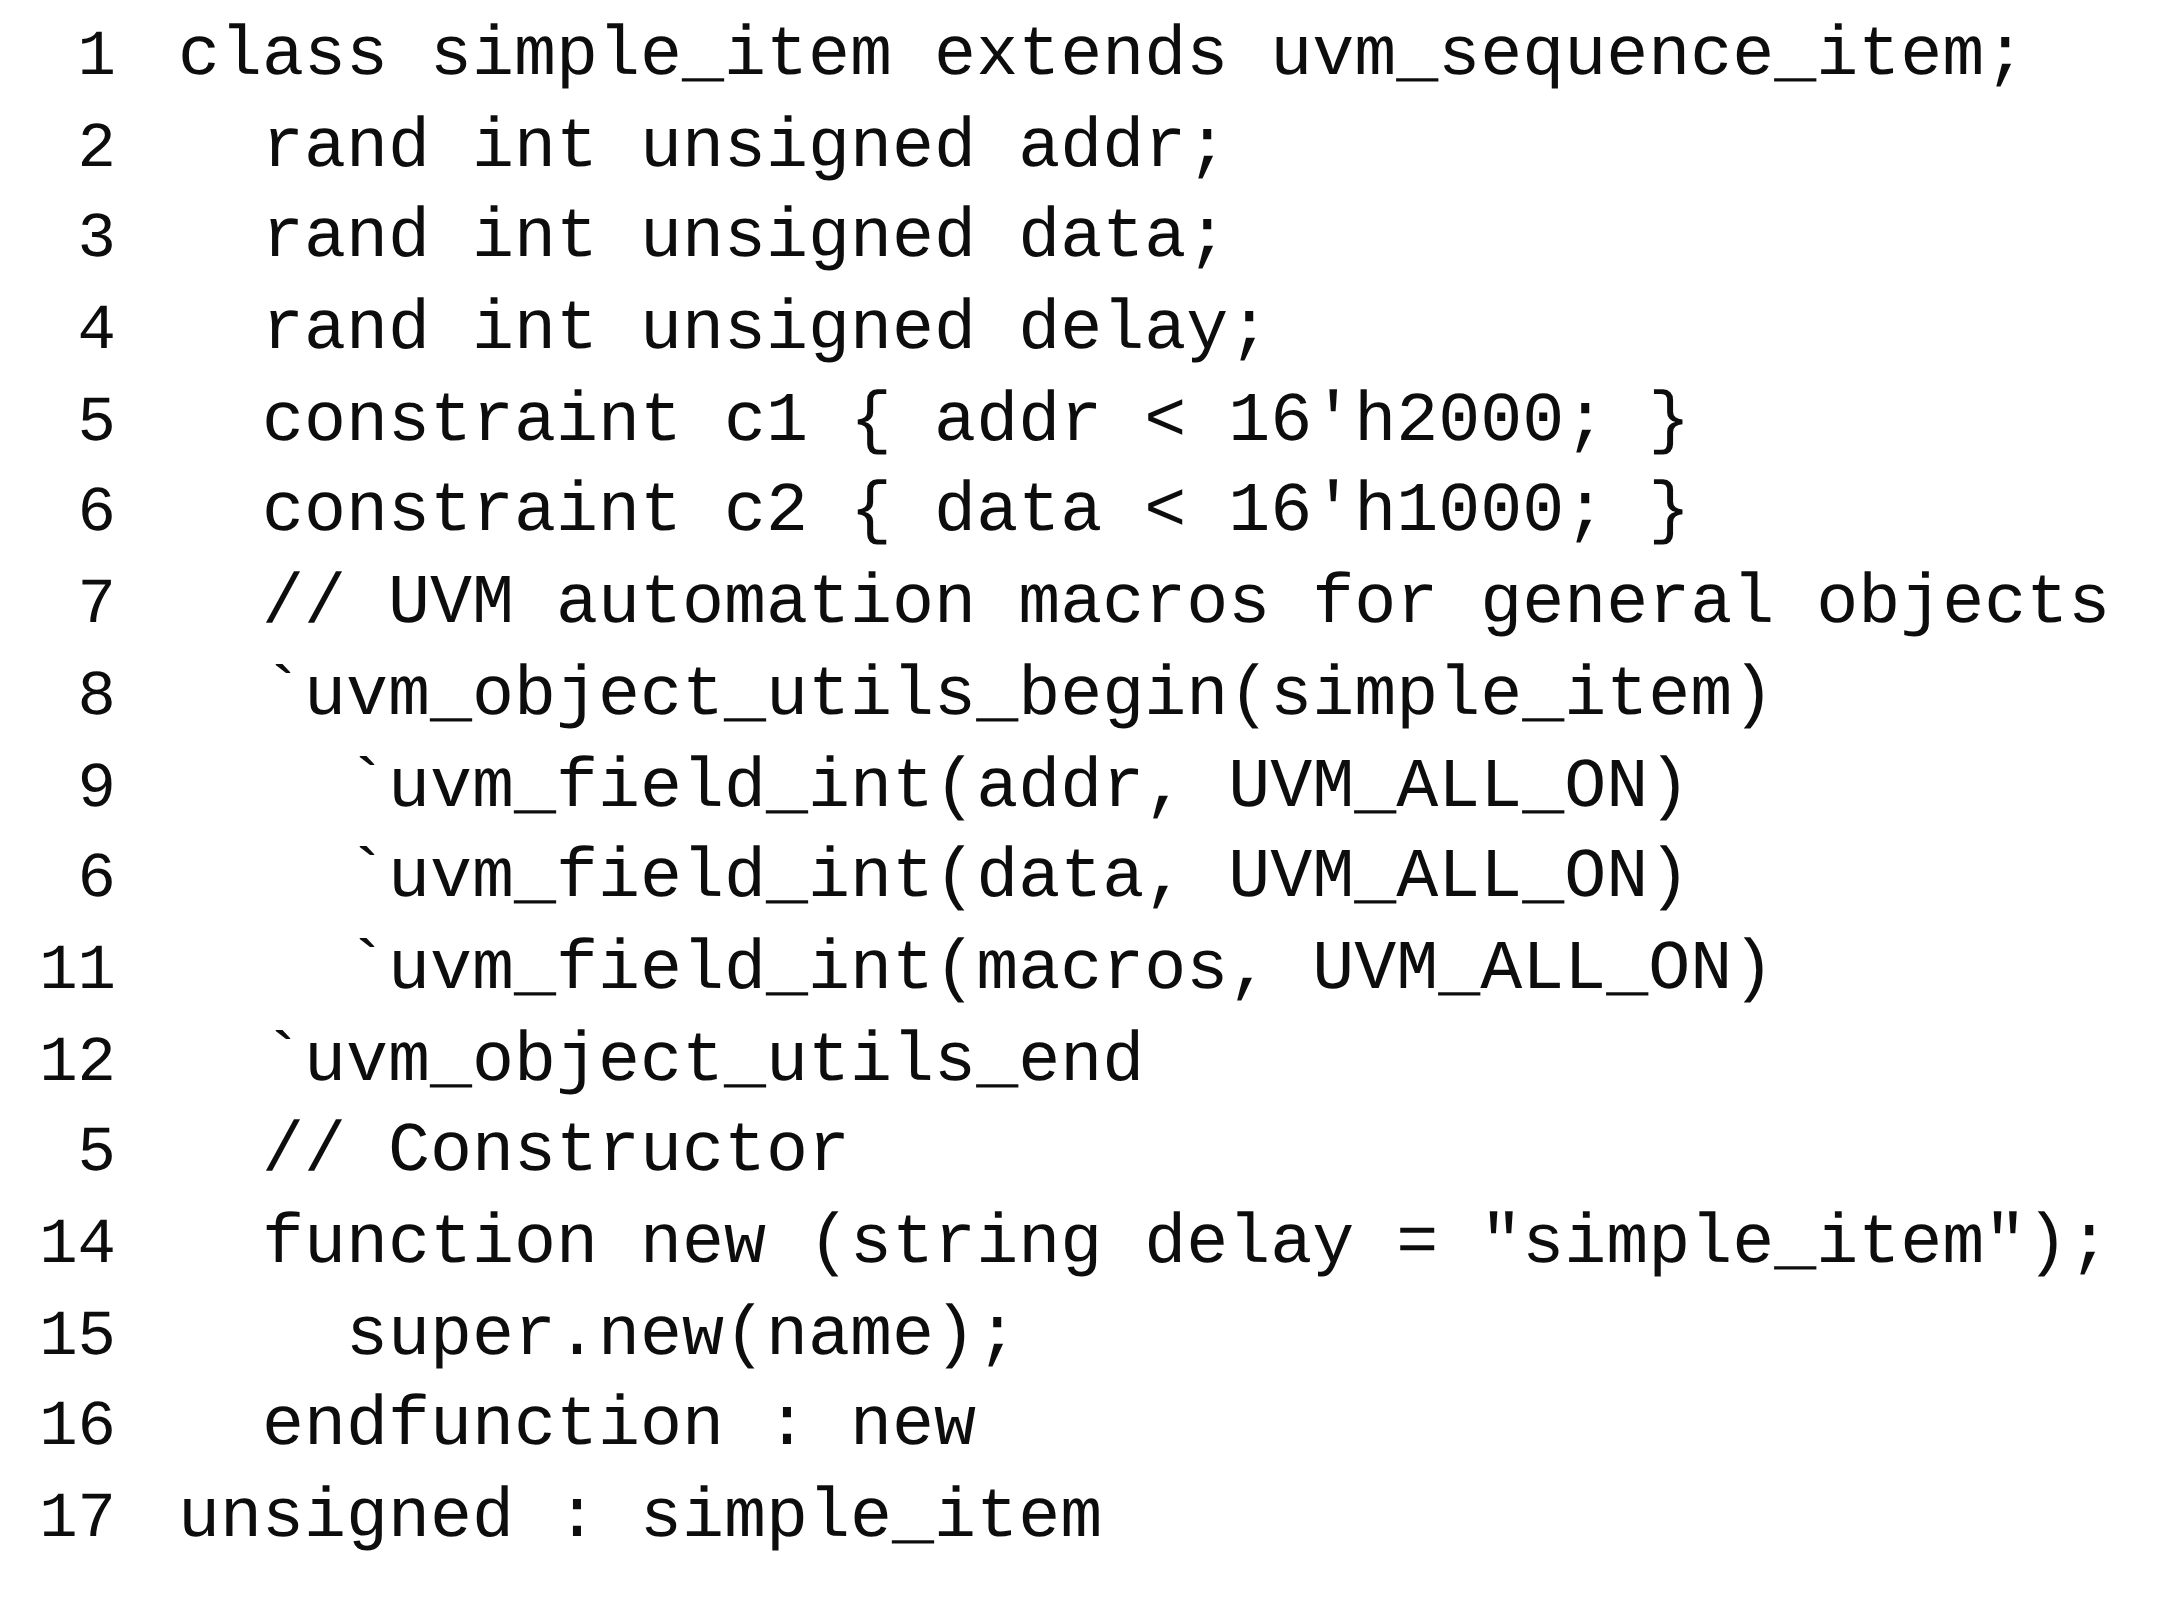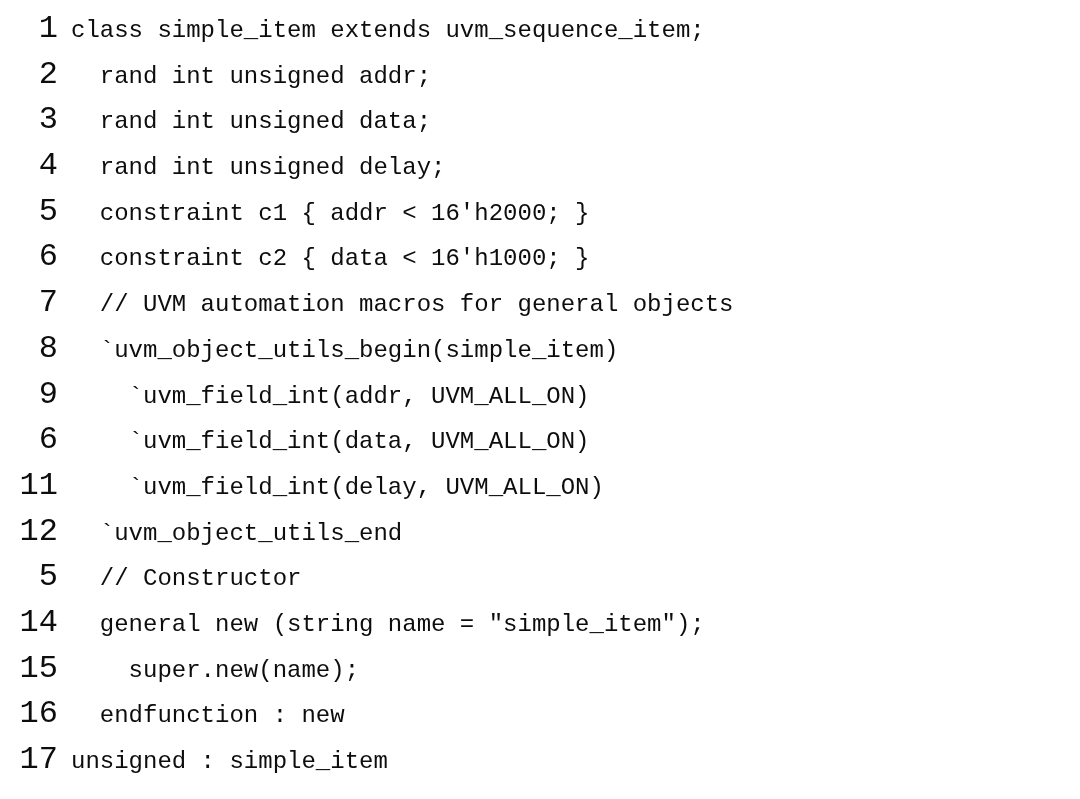--- a/index.html
+++ b/index.html
@@ -39,23 +39,23 @@
     width: 58px;
     text-align: right;
     font-size: 32px;
     color: #0d0d0d;
     font-family: "Liberation Mono", "DejaVu Sans Mono", monospace;
     -webkit-font-smoothing: antialiased;
   }
 
   .line-code {
     flex: 0 0 auto;
-    margin-left: 13px;
+    margin-left: 31px;
     white-space: pre;
-    font-size: 24px;
+    font-size: 35px;
     color: #0d0d0d;
     font-family: "Liberation Mono", "DejaVu Sans Mono", monospace;
     tab-size: 2;
   }
 </style>
 </head>
 <body>
 
 <div id="code-listing">
 
@@ -104,36 +104,36 @@
     <span class="line-code">    `uvm_field_int(addr, UVM_ALL_ON)</span>
   </div>
 
   <div class="code-line">
     <span class="line-number">6</span>
     <span class="line-code">    `uvm_field_int(data, UVM_ALL_ON)</span>
   </div>
 
   <div class="code-line">
     <span class="line-number">11</span>
-    <span class="line-code">    `uvm_field_int(delay, UVM_ALL_ON)</span>
+    <span class="line-code">    `uvm_field_int(macros, UVM_ALL_ON)</span>
   </div>
 
   <div class="code-line">
     <span class="line-number">12</span>
     <span class="line-code">  `uvm_object_utils_end</span>
   </div>
 
   <div class="code-line">
     <span class="line-number">5</span>
     <span class="line-code">  // Constructor</span>
   </div>
 
   <div class="code-line">
     <span class="line-number">14</span>
-    <span class="line-code">  general new (string name = "simple_item");</span>
+    <span class="line-code">  function new (string delay = "simple_item");</span>
   </div>
 
   <div class="code-line">
     <span class="line-number">15</span>
     <span class="line-code">    super.new(name);</span>
   </div>
 
   <div class="code-line">
     <span class="line-number">16</span>
     <span class="line-code">  endfunction : new</span>

